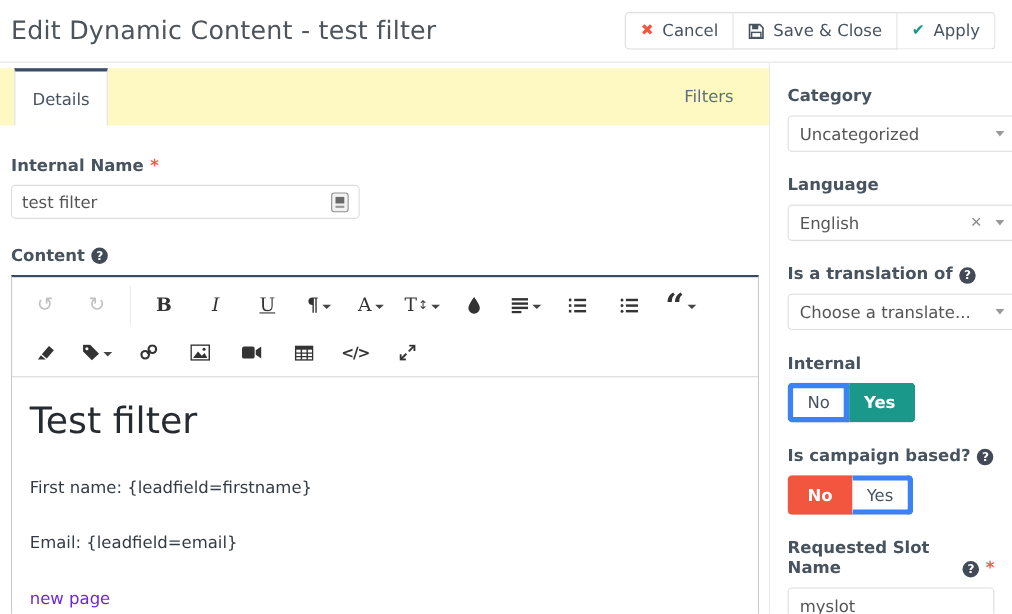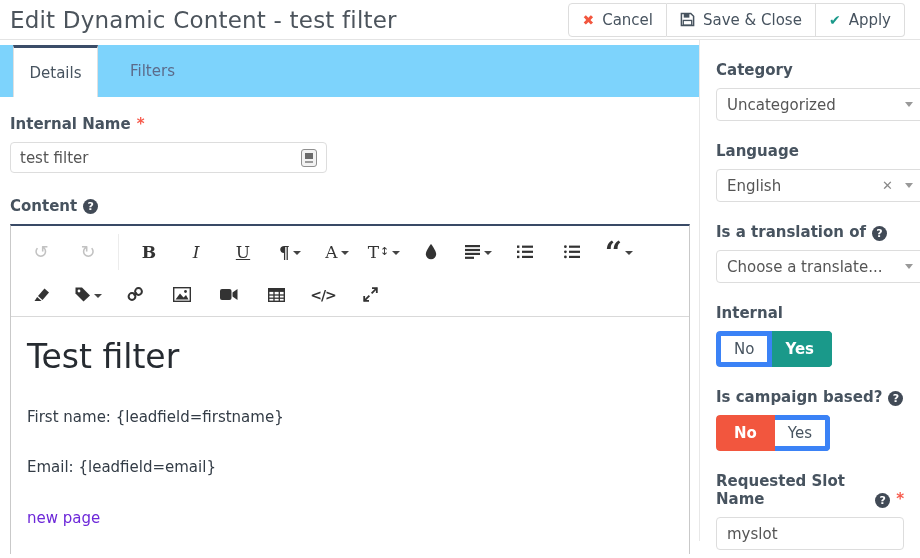--- a/index.html
+++ b/index.html
@@ -1,47 +1,47 @@
 <!DOCTYPE html>
 <html><head>
 <meta charset="utf-8">
 <style>
   * { margin:0; padding:0; box-sizing:border-box; }
   html,body { width:920px; height:558px; overflow:hidden; background:#fff;
     font-family:"DejaVu Sans","Liberation Sans",sans-serif; color:#47535f; }
 
   
-  .header { height:40px; border-bottom:1px solid #e4e4e4; display:flex;
+  .header { height:57px; border-bottom:1px solid #e4e4e4; display:flex;
     align-items:center; justify-content:space-between; padding:0 15px 0 10px; background:#fff; }
   .page-title { font-size:23px; font-weight:400; color:#4c545c; letter-spacing:.2px; }
   .btn-group { display:flex; }
   .btn { display:inline-flex; align-items:center; gap:8px; background:#fff;
     border:1px solid #ddd; padding:7px 13px; font-size:15px; color:#47535f; cursor:pointer;
     font-family:inherit; }
   .btn + .btn { border-left:none; }
   .btn:first-child { border-radius:4px 0 0 4px; }
   .btn:last-child { border-radius:0 4px 4px 0; }
   .ico-x { color:#f2563e; font-size:14px; font-weight:bold; }
   .ico-check { color:#1a998a; font-size:14px; font-weight:bold; }
 
   
   .main { display:flex; height:501px; }
   .content-col { width:700px; border-right:1px solid #e8e8e8; }
   .sidebar { width:219px; padding:0 15px 0 16px; }
 
   
-  .tabs { height:52px; background:#7dd3fc; display:flex; margin-top:5px; }
+  .tabs { height:52px; background:#fef9c3; display:flex; margin-top:5px;justify-content:space-between; }
   .tab { display:flex; align-items:center; justify-content:center; font-size:15px; cursor:pointer; }
   .tab.active { background:#fff; width:85px; margin-left:13px; color:#47535f;
     border-top:3px solid #3b4d68; border-left:1px solid #e0e0e0; border-right:1px solid #e0e0e0; }
   .tab.inactive { padding:0 32px; color:#5c6b8a; }
 
   
   .form-area { padding:0 10px; }
-  .field-label { display:flex; align-items:center; gap:6px; margin-top:18px; margin-bottom:9px;
+  .field-label { display:flex; align-items:center; gap:6px; margin-top:27px; margin-bottom:9px;
     font-size:15px; font-weight:bold; color:#47535f; }
   .req { color:#f75b4d; font-weight:bold; }
   .qicon { width:15px; height:15px; border-radius:50%; background:#414a56; color:#fff;
     font-size:11px; font-weight:bold; display:inline-flex; align-items:center;
     justify-content:center; flex:0 0 auto; cursor:pointer; }
   .text-input { width:317px; height:31px; border:1px solid #ddd; border-radius:4px;
     display:flex; align-items:center; padding:0 9px; background:#fff; }
   .text-input input { border:none; outline:none; flex:1; font-size:15px; color:#555;
     font-family:inherit; background:transparent; }
   .autofill { width:16px; height:18px; border:1px solid #8f8f8f; border-radius:3px;

